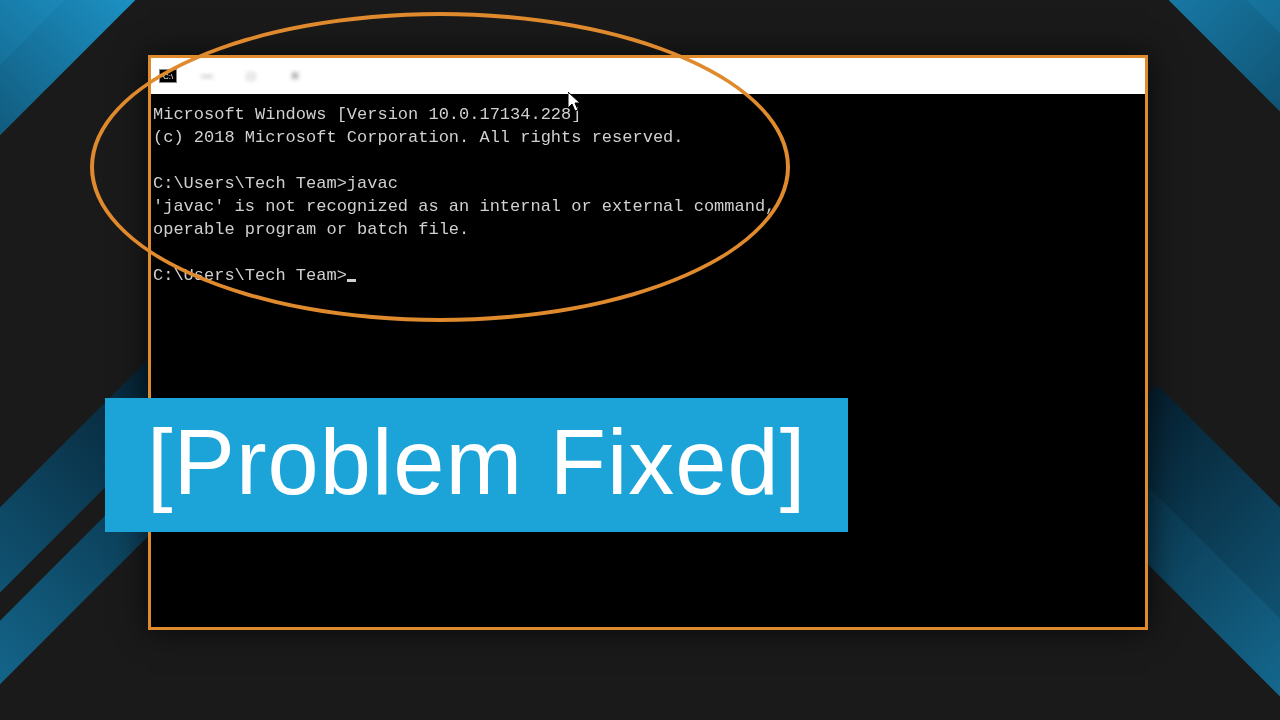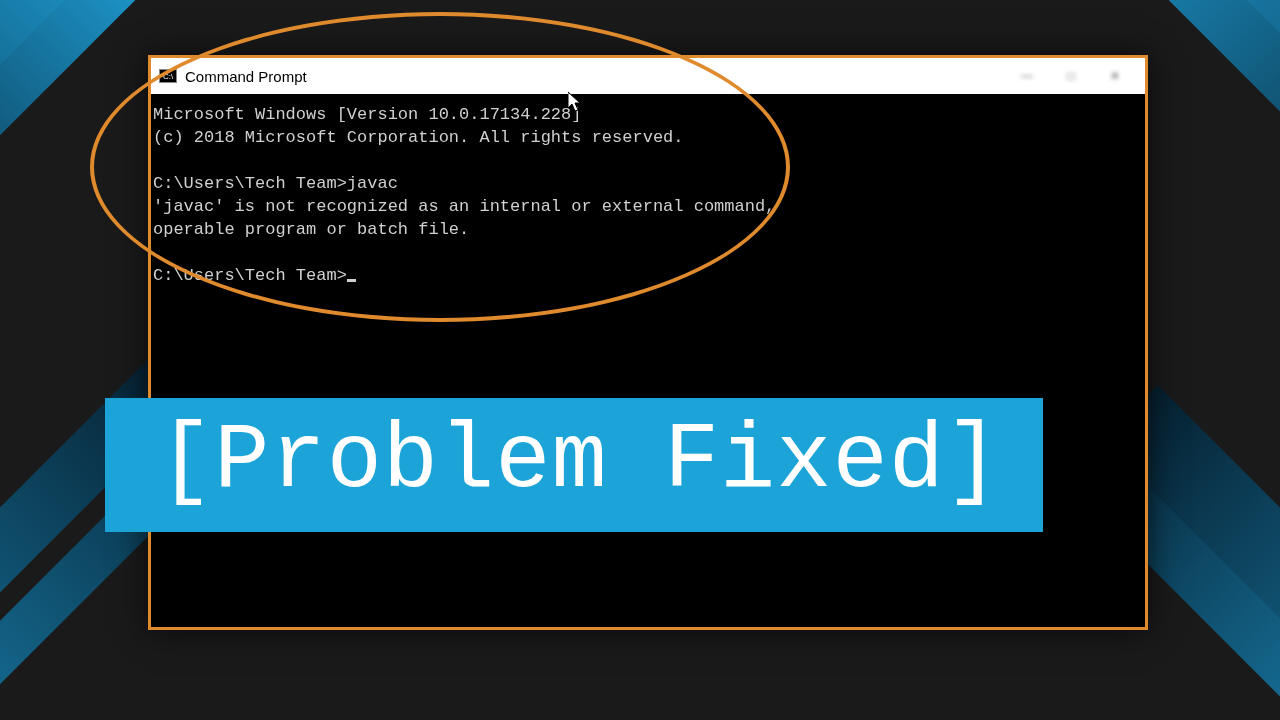--- a/index.html
+++ b/index.html
@@ -127,46 +127,45 @@
   pointer-events: none;
 }
 
 
 .banner {
   position: absolute;
   left: 105px;
   top: 398px;
   background: #1ca4d9;
   color: #fff;
-  padding: 18px 42px 24px 53px;
+  padding: 18px 42px 24px 42px;
   font-size: 92px;
   font-weight: 400;
   letter-spacing: 1px;
   line-height: 1;
-  font-family: Liberation Mono, monospace;
+  font-family: Liberation Sans, sans-serif;
 }
 </style>
 </head>
 <body>
 
 <div class="bg-stripes">
   <div class="stripe stripe-top-left-1"></div>
   <div class="stripe stripe-top-left-2"></div>
   <div class="stripe stripe-bottom-left-1"></div>
   <div class="stripe stripe-bottom-left-2"></div>
   <div class="stripe stripe-top-right-1"></div>
   <div class="stripe stripe-top-right-2"></div>
   <div class="stripe stripe-bottom-right-1"></div>
   <div class="stripe stripe-bottom-right-2"></div>
 </div>
 
 <div class="window">
   <div class="titlebar">
     <div class="titlebar-icon">C:\</div>
-    <div class="titlebar-text">Command Prompt</div>
     <div class="win-controls">
       <div class="win-btn">—</div>
       <div class="win-btn">□</div>
       <div class="win-btn">✕</div>
     </div>
   </div>
 
   <div class="terminal"><span>Microsoft Windows [Version 10.0.17134.228]</span>
 <span>(c) 2018 Microsoft Corporation. All rights reserved.</span>
 <span></span>

